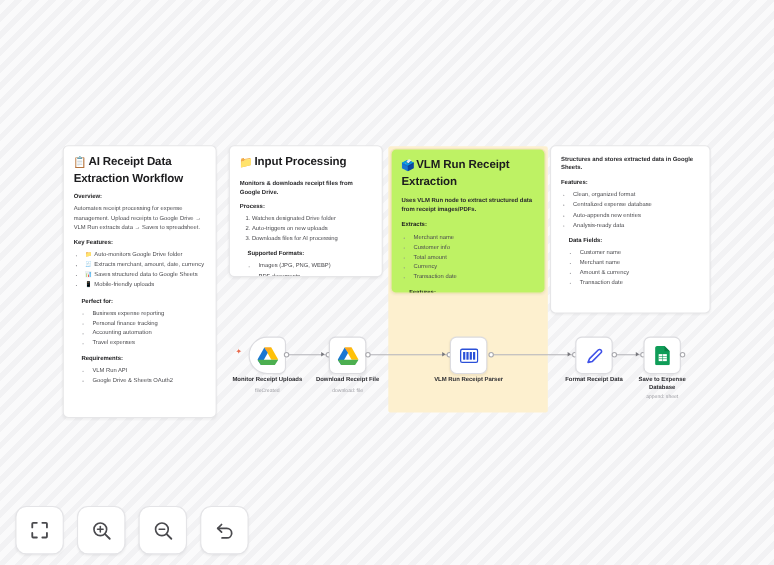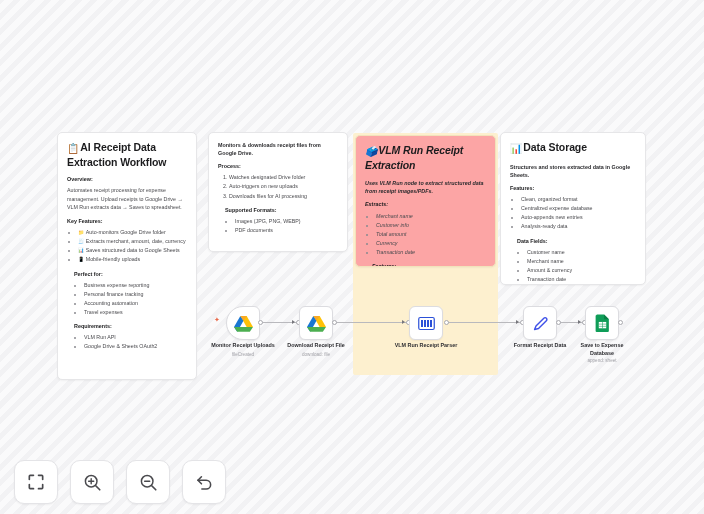--- a/index.html
+++ b/index.html
@@ -39,23 +39,22 @@
   .card {
     position: absolute;
     background: #ffffff;
     border: 1px solid #e6e6e8;
     border-radius: 5px;
     padding: 8px 9px 10px 9px;
     box-shadow: 0 1px 2px rgba(0,0,0,0.045);
     overflow: hidden;
   }
   .card.tinted {
-    background: #fca5a5;
+    background: #bef264;
     border-color: #f2e3bb;
-    font-style: italic;
   }
   .card-title {
     font-size: 10.5px;
     font-weight: 600;
     color: #1c1c1e;
     line-height: 1.28;
     margin: 0 0 7px 0;
     display: block;
     letter-spacing: -0.1px;
   }
@@ -213,20 +212,23 @@
       <li>Travel expenses</li>
     </ul>
     <div class="sec-head indent">Requirements:</div>
     <ul class="lst indent">
       <li>VLM Run API</li>
       <li>Google Drive &amp; Sheets OAuth2</li>
     </ul>
   </div>
 
   <div class="card" style="left:208px; top:132px; width:140px; height:120px;">
+    <div class="card-title">
+      <span class="emo">📁</span><span>Input Processing</span>
+    </div>
     <div class="lead">Monitors &amp; downloads receipt files from Google Drive.</div>
     <div class="sec-head">Process:</div>
     <ol class="lst">
       <li>Watches designated Drive folder</li>
       <li>Auto-triggers on new uploads</li>
       <li>Downloads files for AI processing</li>
     </ol>
     <div class="sec-head indent">Supported Formats:</div>
     <ul class="lst indent">
       <li>Images (JPG, PNG, WEBP)</li>
@@ -246,23 +248,20 @@
       <li>Customer info</li>
       <li>Total amount</li>
       <li>Currency</li>
       <li>Transaction date</li>
     </ul>
     <div class="sec-head indent">Features:</div>
 
   </div>
 
   <div class="card" style="left:500px; top:132px; width:146px; height:153px;">
-    <div class="card-title">
-      <span class="emo">📊</span><span>Data Storage</span>
-    </div>
     <div class="lead">Structures and stores extracted data in Google Sheets.</div>
     <div class="sec-head">Features:</div>
     <ul class="lst">
       <li>Clean, organized format</li>
       <li>Centralized expense database</li>
       <li>Auto-appends new entries</li>
       <li>Analysis-ready data</li>
     </ul>
     <div class="sec-head indent">Data Fields:</div>
     <ul class="lst indent">

